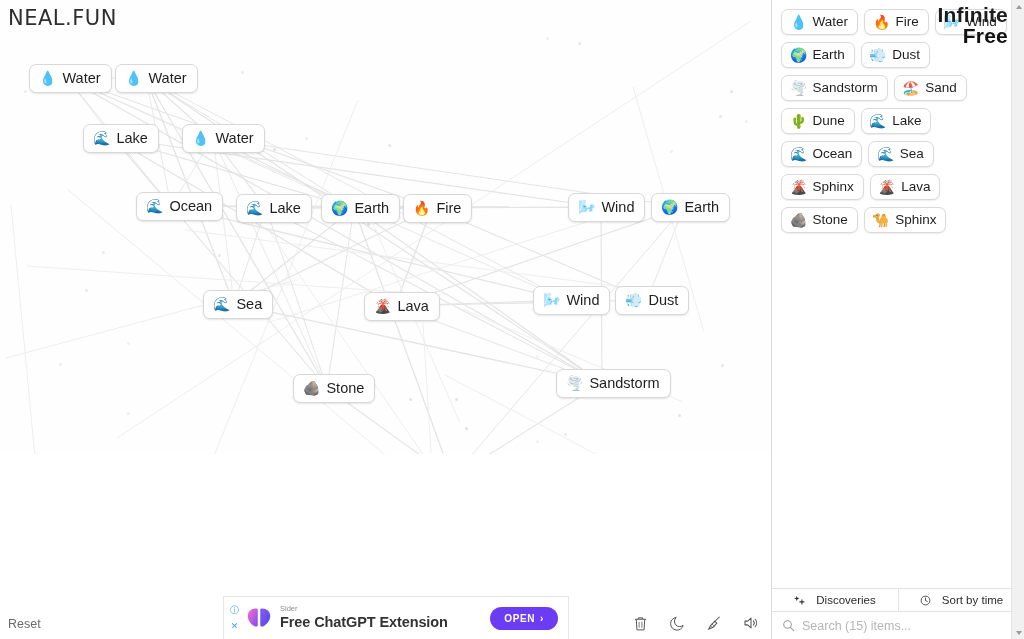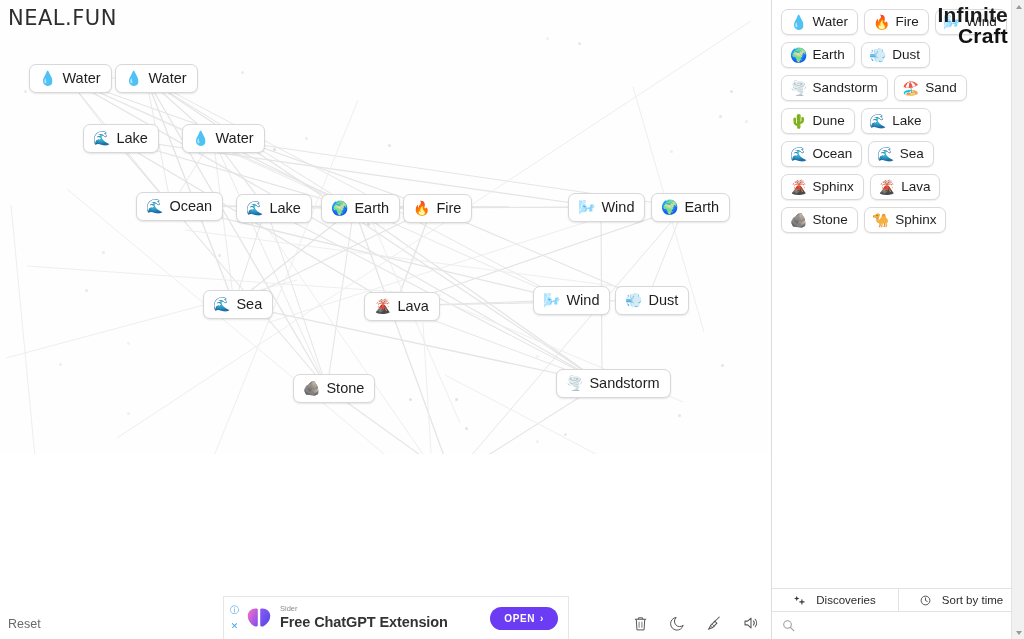--- a/index.html
+++ b/index.html
@@ -500,21 +500,21 @@
         </div>
         <div class="node highlight" style="left: 416px; top: 464px;">
           <span class="emj">🐪</span>
           <span>Sphinx</span>
         </div>
       </div>
   </div>
 
   <div id="logo">
     <span class="l1">Infinite</span>
-    <span class="l2">Craft</span>
+    <span class="l2">Free</span>
   </div>
 
   <div id="sidebar">
     <div id="items">
         <div class="item">
           <span class="emj">💧</span>
           <span>Water</span>
         </div>
         <div class="item">
           <span class="emj">🔥</span>
@@ -589,20 +589,21 @@
         </svg>
         <span>Sort by time</span>
       </div>
     </div>
 
     <div id="side-search">
       <svg width="13" height="13" viewBox="0 0 16 16">
         <circle cx="6.8" cy="6.8" r="4.7" fill="none" stroke="#9d9d9d" stroke-width="1.3"></circle>
         <path d="M10.3 10.3 L14.4 14.4" stroke="#9d9d9d" stroke-width="1.3" stroke-linecap="round"></path>
       </svg>
+      <input type="text" placeholder="Search (15) items..." style="">
     </div>
   </div>
 
   <div id="sb">
     <div class="arrow up">
       <span class="tri"></span>
     </div>
     <div class="arrow down">
       <span class="tri"></span>
     </div>

